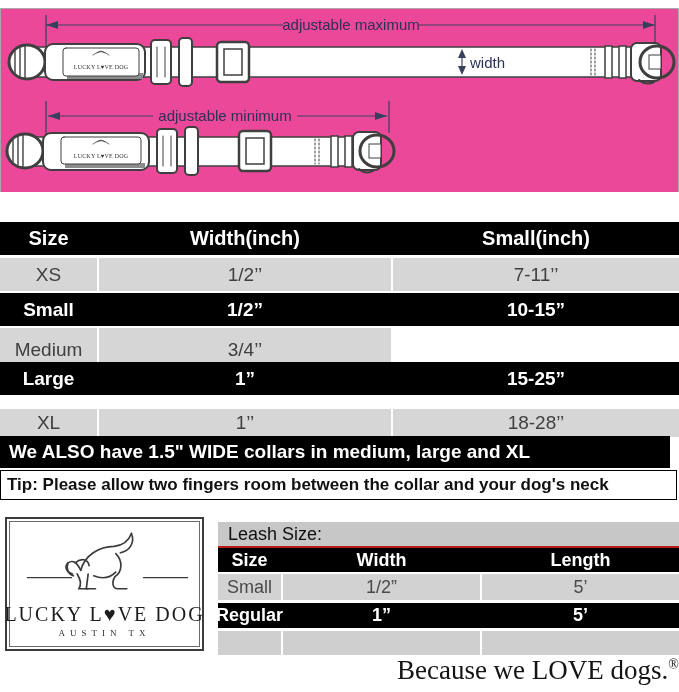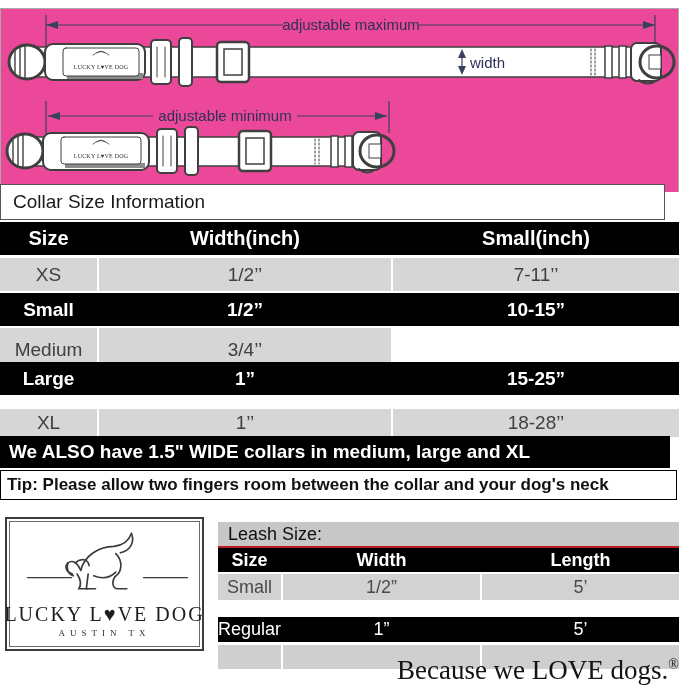--- a/index.html
+++ b/index.html
@@ -63,21 +63,21 @@
                line-height:24px;padding-left:10px;border-bottom:2px solid #b91c1c;}
   .lrow{display:flex;width:461px;}
   .lrow .cell{display:flex;align-items:center;justify-content:center;}
   .l-size{width:63px;}
   .l-width{width:197px;margin-left:2px;}
   .l-length{flex:1;margin-left:2px;}
   .lhdr{height:24px;background:#000;color:#fff;font-weight:bold;font-size:18px;}
   .lhdr .cell{background:transparent;}
   .lgray{background:#fff;color:#4a4a4a;font-size:18px;margin-top:2px;}
   .lgray .cell{background:#d2d2d2;height:26px;}
-  .lblack{background:#000;color:#fff;font-weight:normal;font-size:18px;height:25px;margin-top:17px;}
+  .lblack{background:#000;color:#fff;font-weight:bold;font-size:18px;height:25px;margin-top:3px;}
   .lblack .cell{background:transparent;}
   .lempty{margin-top:3px;background:#fff;}
   .lempty .cell{background:#cfcfcf;height:24px;}
 
   
   .tagline{position:absolute;left:0;top:655px;width:679px;text-align:right;
            font-family:"Liberation Serif",serif;font-size:27px;color:#141414;}
   .tagline sup{font-size:14px;}
 </style>
 </head>
@@ -172,21 +172,20 @@
         <rect class="hw" x="330" y="127" width="7" height="31" stroke-width="1.5"></rect>
         <rect class="hw" x="344" y="127" width="7" height="31" stroke-width="1.5"></rect>
         <rect class="hw" x="352" y="123" width="28" height="38" rx="6" stroke-width="2"></rect>
         <ellipse class="lw" cx="376" cy="142" rx="17" ry="16" stroke-width="3"></ellipse>
         <rect class="hw" x="368" y="135" width="12" height="14" stroke-width="1"></rect>
         <path class="lw" d="M358,160 q7,6 14,2" stroke-width="2"></path>
       </g>
     </svg>
   </div>
 
-  <div class="heading">Collar Size Information</div>
 
   <div class="row hdr">
     <div class="cell c-size">Size</div>
     <div class="cell c-width">Width(inch)</div>
     <div class="cell c-neck">Small(inch)</div>
   </div>
 
   <div class="row gray-row r0">
     <div class="cell c-size">XS</div>
     <div class="cell c-width">1/2’’</div>

